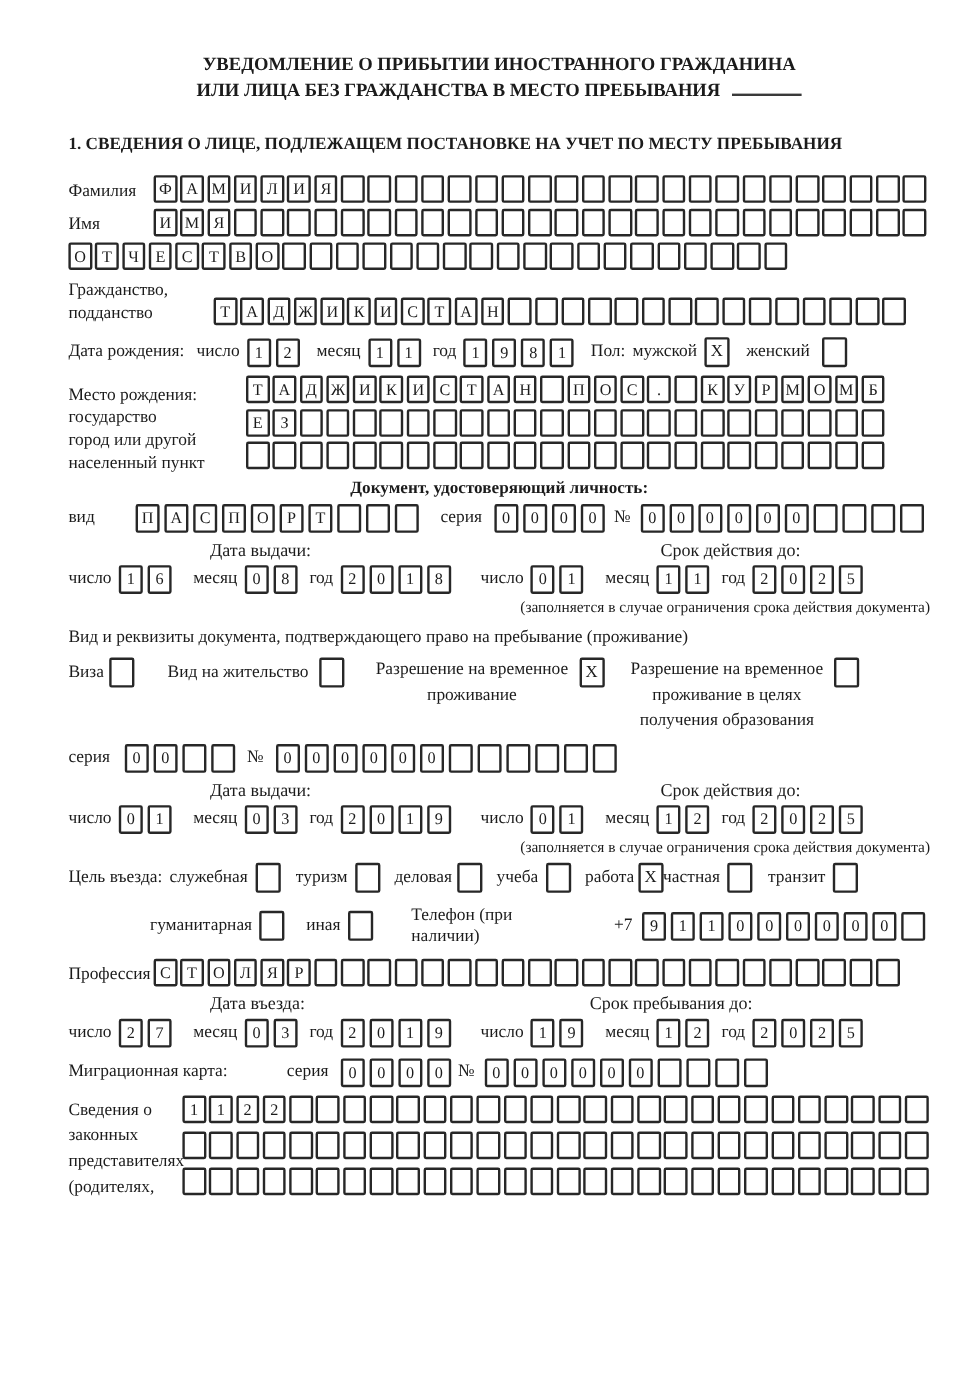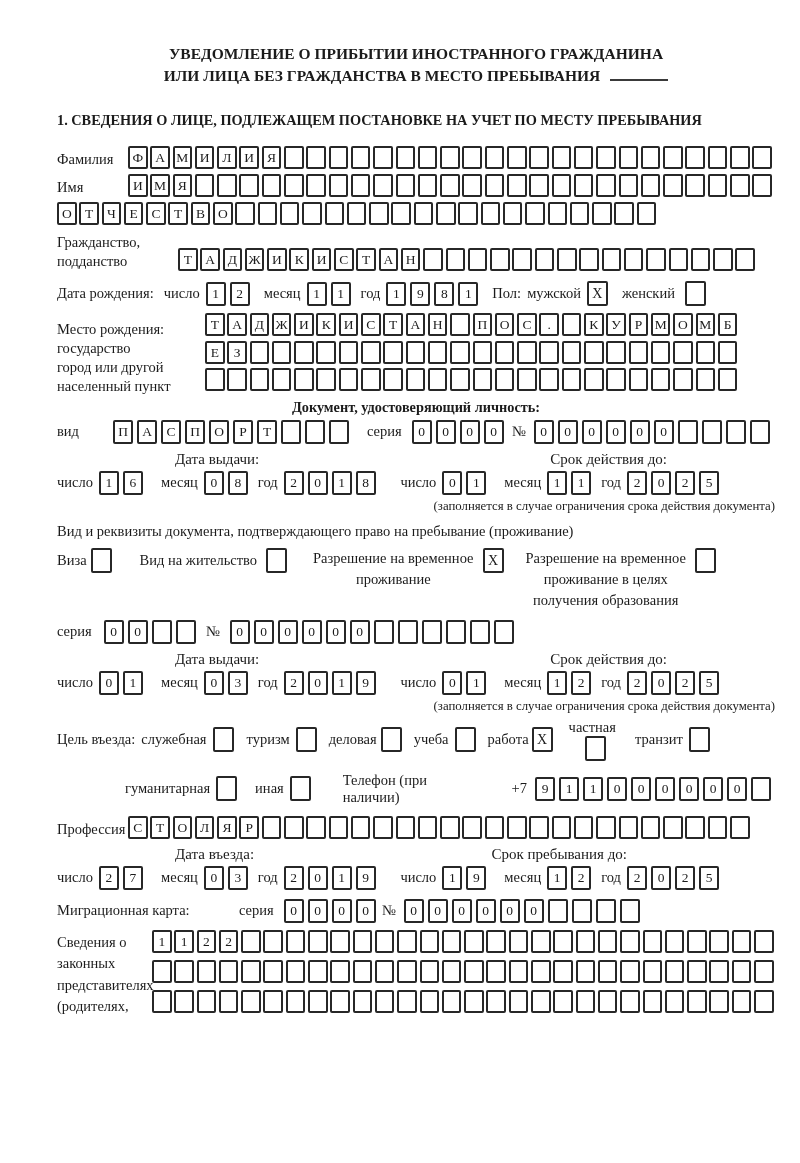--- a/index.html
+++ b/index.html
@@ -535,21 +535,21 @@
       <span class="checkbox"></span>
     </span>
     <span class="opt" style="margin-left:12px;">
       <span class="optlab">учеба</span>
       <span class="checkbox"></span>
     </span>
     <span class="opt" style="margin-left:12px;">
       <span class="optlab" style="margin-right:3px;">работа</span>
       <span class="checkbox">X</span>
     </span>
-    <span class="opt" style="margin-left:16px;flex-direction:column;">
+    <span class="opt" style="margin-left:0;">
       <span class="optlab">частная</span>
       <span class="checkbox"></span>
     </span>
     <span class="opt" style="margin-left:13px;">
       <span class="optlab">транзит</span>
       <span class="checkbox"></span>
     </span>
   </div>
 
   <div class="purline" style="margin-left:68px; margin-top:11px;">

